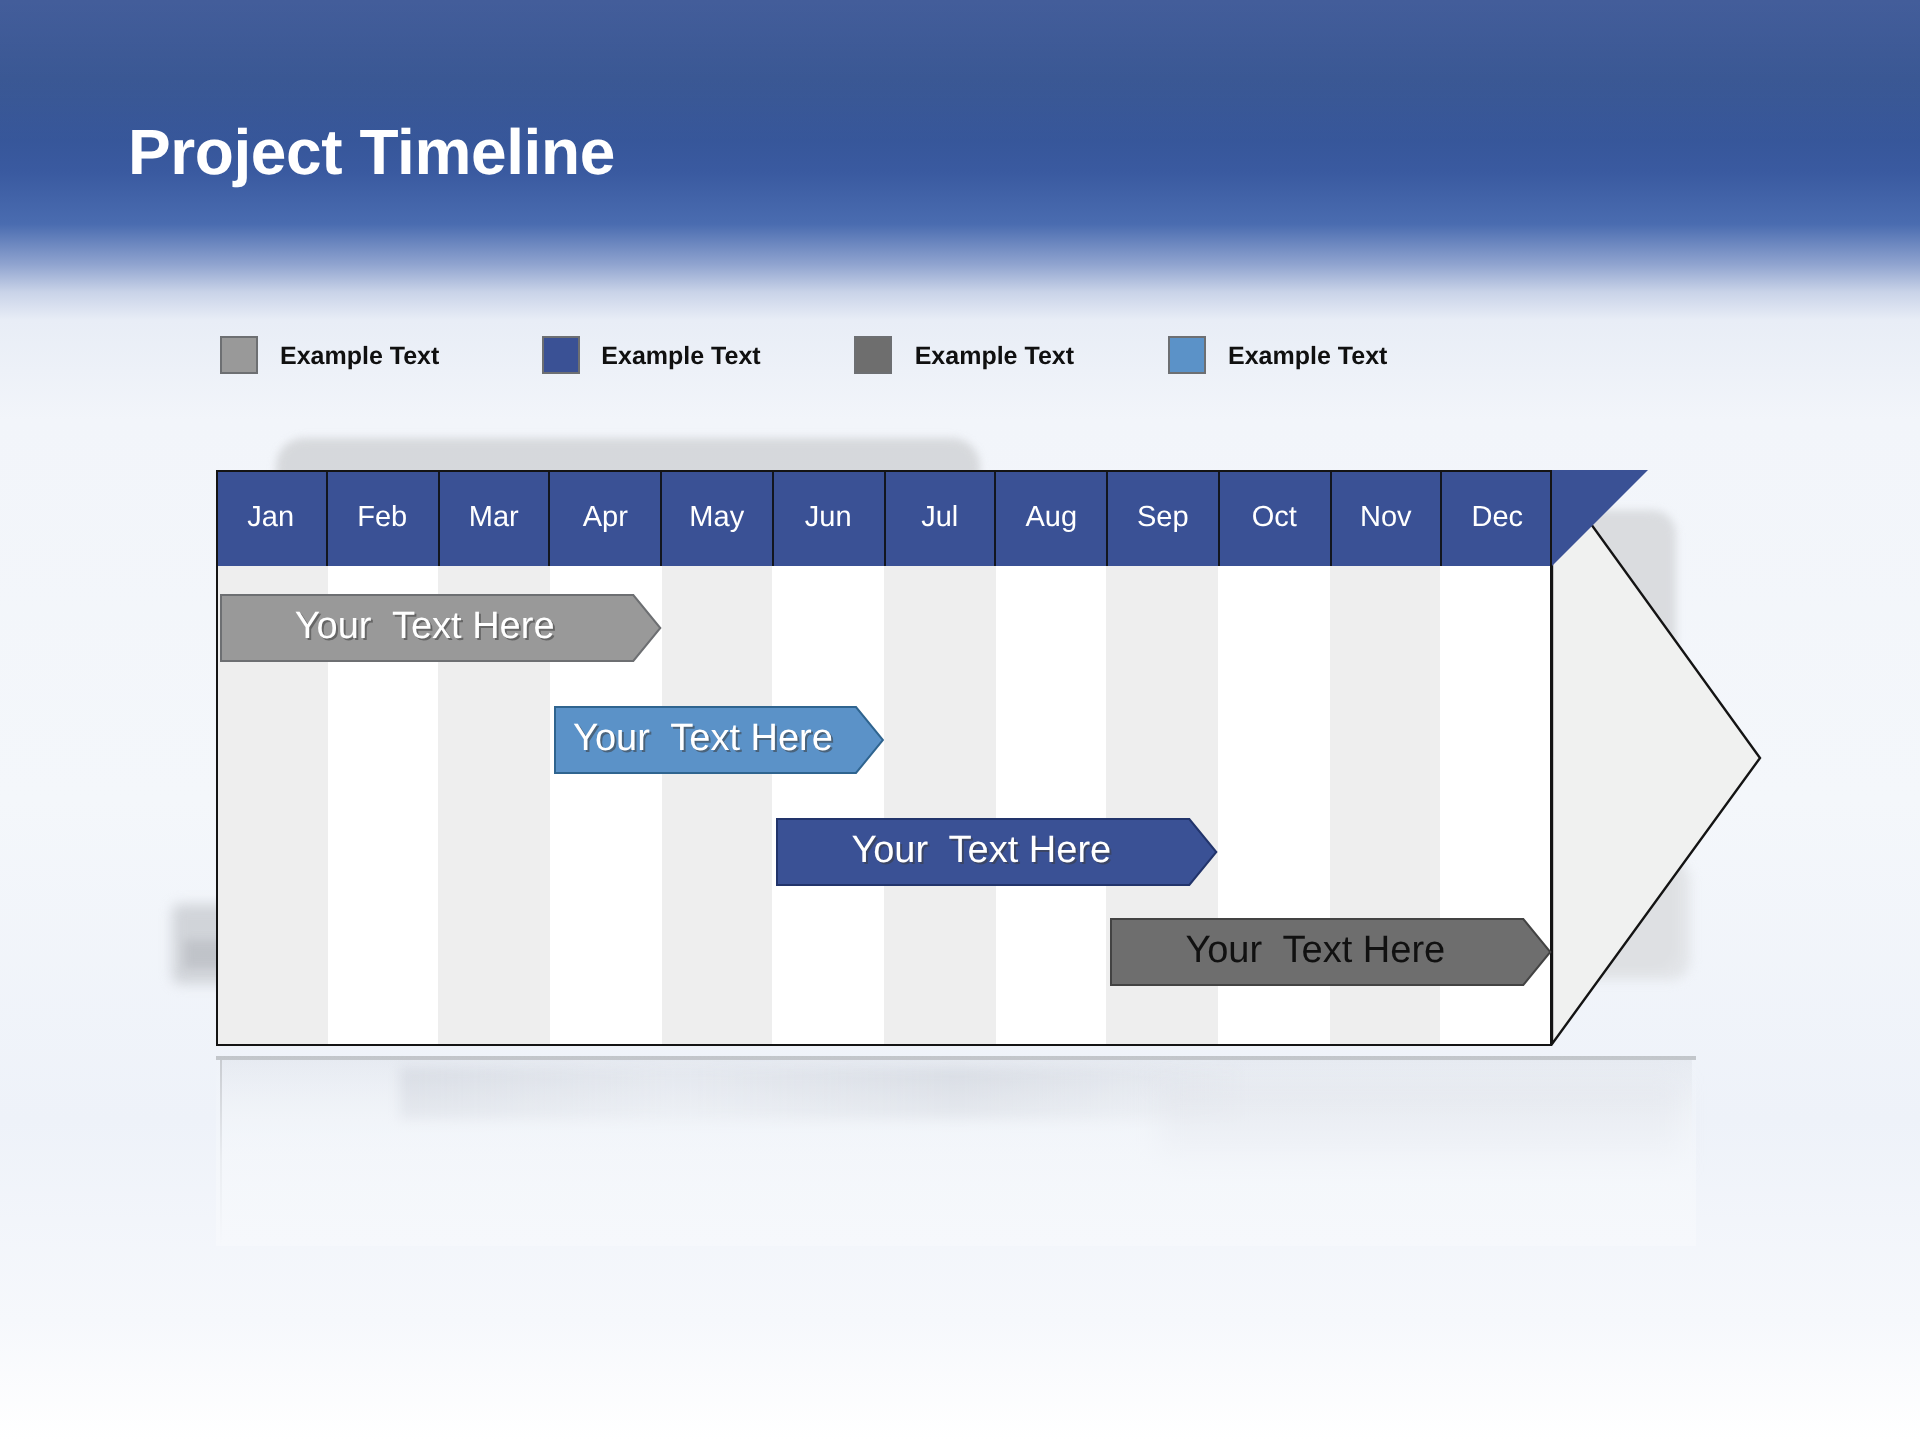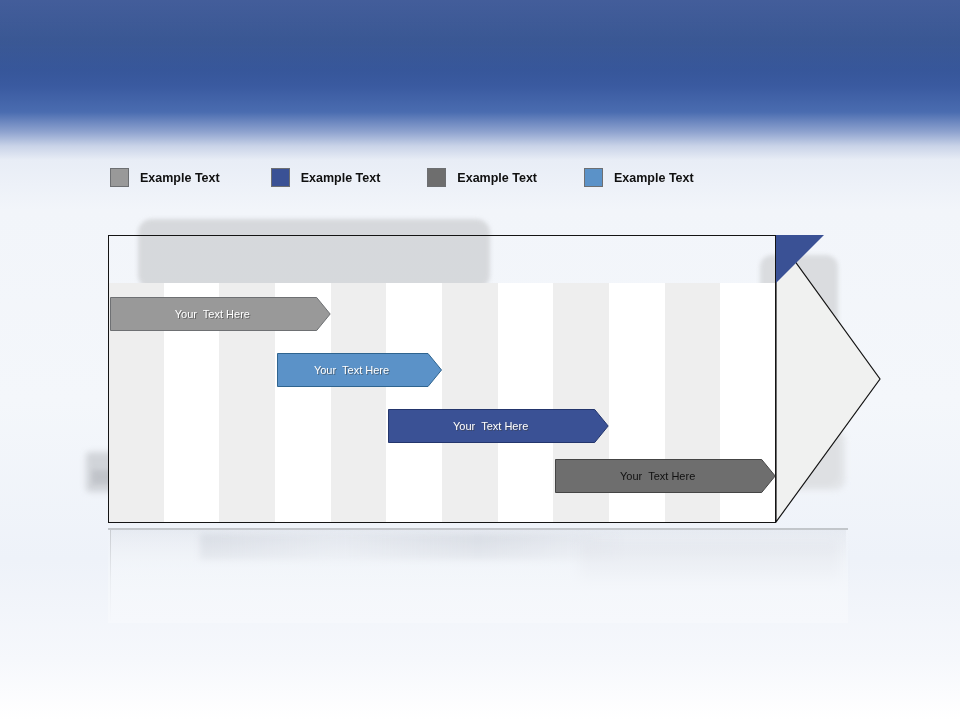--- a/index.html
+++ b/index.html
@@ -143,21 +143,21 @@
 
   
   .bar {
     position: absolute;
     height: 34px;
     display: flex; align-items: center; justify-content: center;
   }
   .bar .shape { position: absolute; left: 0; top: 0; width: 100%; height: 100%; }
   .bar .bar-label {
     position: relative;
-    font-size: 11px;
+    font-size: 19px;
     white-space: pre;
     padding-right: 16px;
   }
   .bar.light-text .bar-label {
     color: #ffffff;
     text-shadow: 1px 1px 0 rgba(60,60,60,.55);
   }
   .bar.dark-text .bar-label { color: #111111; }
   #refl-fade {
     position: absolute; left: 108px; top: 527px; width: 740px; height: 96px;
@@ -192,20 +192,21 @@
 
   <div class="band-sheen"></div>
 
   <div class="deco-card" id="deco-a"></div>
   <div class="deco-card" id="deco-b"></div>
   <div class="deco-card" id="deco-c"></div>
   <div id="deco-left"></div>
   <div id="deco-left2"></div>
 
   <div id="title-row">
+    <span id="title-strong">Project Timeline</span>
   </div>
 
   <div id="legend">
       <div class="legend-item">
         <span class="legend-swatch" style="background: rgb(153, 153, 153);"></span>
         <span class="legend-label">Example Text</span>
       </div>
       <div class="legend-item" style="margin-left: 51px;">
         <span class="legend-swatch" style="background: rgb(58, 81, 149);"></span>
         <span class="legend-label">Example Text</span>
@@ -239,20 +240,34 @@
         <div class="col shade"></div>
         <div class="col light"></div>
         <div class="col shade"></div>
         <div class="col light"></div>
         <div class="col shade"></div>
         <div class="col light"></div>
         <div class="col shade"></div>
         <div class="col light"></div>
         <div class="col shade"></div>
         <div class="col light"></div>
+      </div>
+    <div id="month-header">
+        <div class="month-cell">Jan</div>
+        <div class="month-cell">Feb</div>
+        <div class="month-cell">Mar</div>
+        <div class="month-cell">Apr</div>
+        <div class="month-cell">May</div>
+        <div class="month-cell">Jun</div>
+        <div class="month-cell">Jul</div>
+        <div class="month-cell">Aug</div>
+        <div class="month-cell">Sep</div>
+        <div class="month-cell">Oct</div>
+        <div class="month-cell">Nov</div>
+        <div class="month-cell">Dec</div>
       </div>
     <div id="grid-outline"></div>
     <div id="bars-layer">
         <div class="bar light-text" style="left: 2px; top: 62px; width: 220.667px;">
           <svg class="shape" viewBox="0 0 220.66666666666666 34" preserveAspectRatio="none">
             <polygon points="0.5,0.5 206.66666666666666,0.5 220.16666666666666,17 206.66666666666666,33.5 0.5,33.5" fill="#999999" stroke="#6d6f72" stroke-width="1"></polygon>
           </svg>
           <span class="bar-label">Your  Text Here</span>
         </div>
         <div class="bar light-text" style="left: 169px; top: 118px; width: 165px;">

